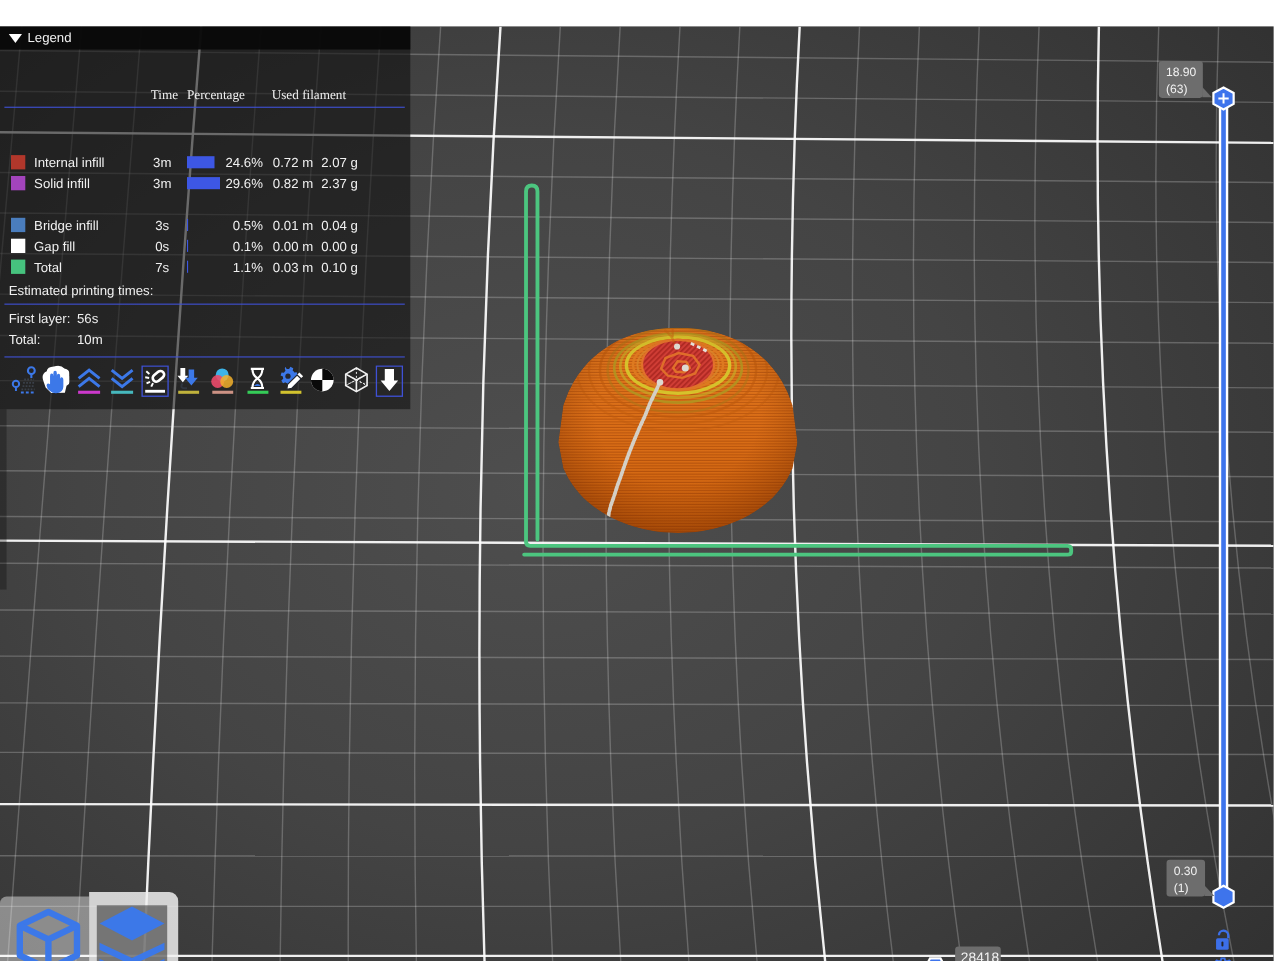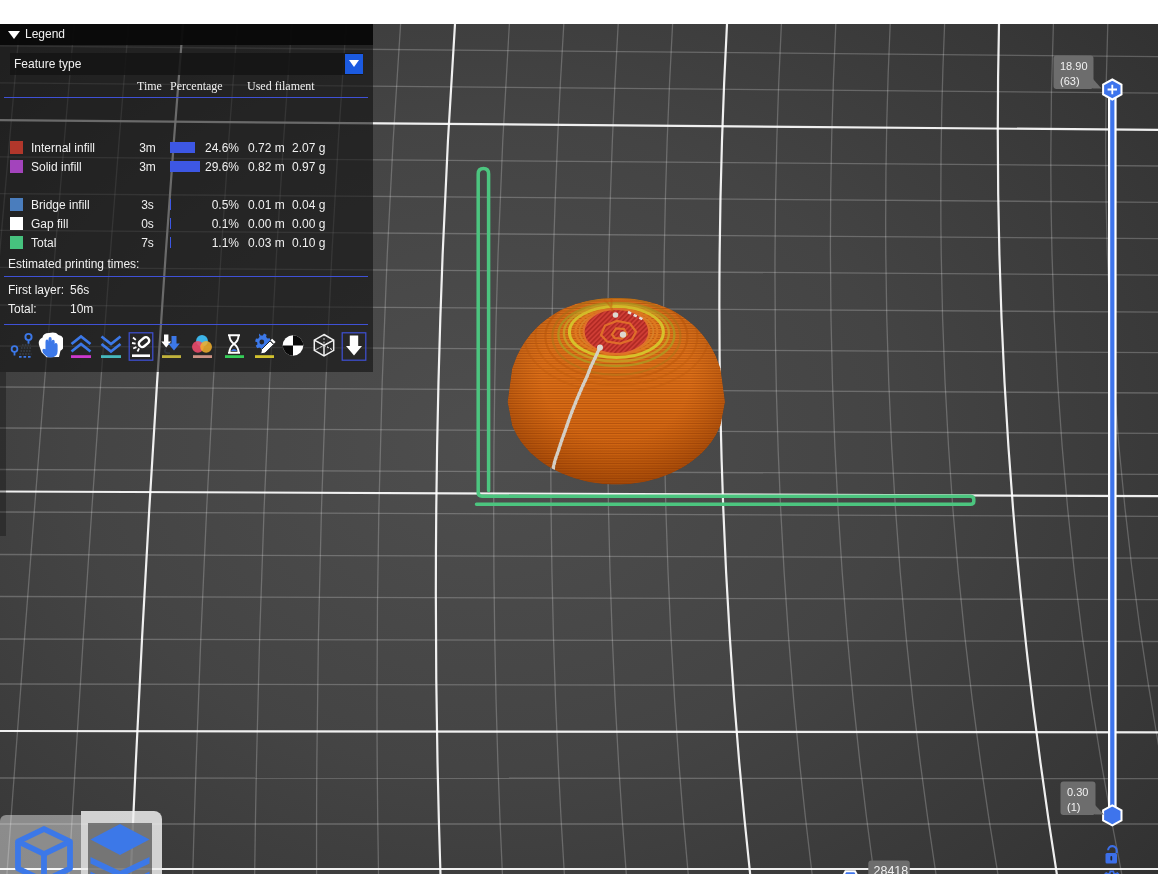--- a/index.html
+++ b/index.html
@@ -137,44 +137,41 @@
   <path d="M 628 288 L 643 295.5" stroke="#e4e0d8" stroke-width="2.6" stroke-dasharray="3.5 2.8"></path>
   <path d="M 604 276 q 8 6 9 12" stroke="#c05d0e" stroke-width="2" fill="none" opacity="0.45"></path>
   <path d="M 611.5 273.5 v 9" stroke="#c05d0e" stroke-width="2" opacity="0.5"></path>
 </g>
 
 </svg>
 <div id="edgeshadow"></div>
 
 <div id="legend">
   <div id="ltitle"><span id="ltri"></span>Legend</div>
-  <div id="ftrow">Feature type<span id="fbtn">
-          <span id="fbtri"></span>
-        </span></div>
   <div class="lhead" style="left:137px">Time</div>
   <div class="lhead" style="left:170px">Percentage</div>
   <div class="lhead" style="left:247px">Used filament</div>
   <div class="bsep" style="top:72.5px"></div>
 <div class="lrow" style="top:114.0px">
 <span class="sw" style="background:#b1372b"></span>
 <span class="lname">Internal infill</span>
 <span class="ltime">3m</span>
 <span class="lbar" style="width:24.6px"></span>
 <span class="lpct">24.6%</span>
 <span class="lm">0.72 m</span>
 <span class="lg">2.07 g</span>
 </div>
 <div class="lrow" style="top:133.0px">
 <span class="sw" style="background:#a344bc"></span>
 <span class="lname">Solid infill</span>
 <span class="ltime">3m</span>
 <span class="lbar" style="width:29.6px"></span>
 <span class="lpct">29.6%</span>
 <span class="lm">0.82 m</span>
-<span class="lg">0.97 g</span>
+<span class="lg">2.37 g</span>
 </div>
 <div class="lrow" style="top:171.0px">
 <span class="sw" style="background:#4a7dbd"></span>
 <span class="lname">Bridge infill</span>
 <span class="ltime">3s</span>
 <span class="lbar" style="width:1.0px"></span>
 <span class="lpct">0.5%</span>
 <span class="lm">0.01 m</span>
 <span class="lg">0.04 g</span>
 </div>

